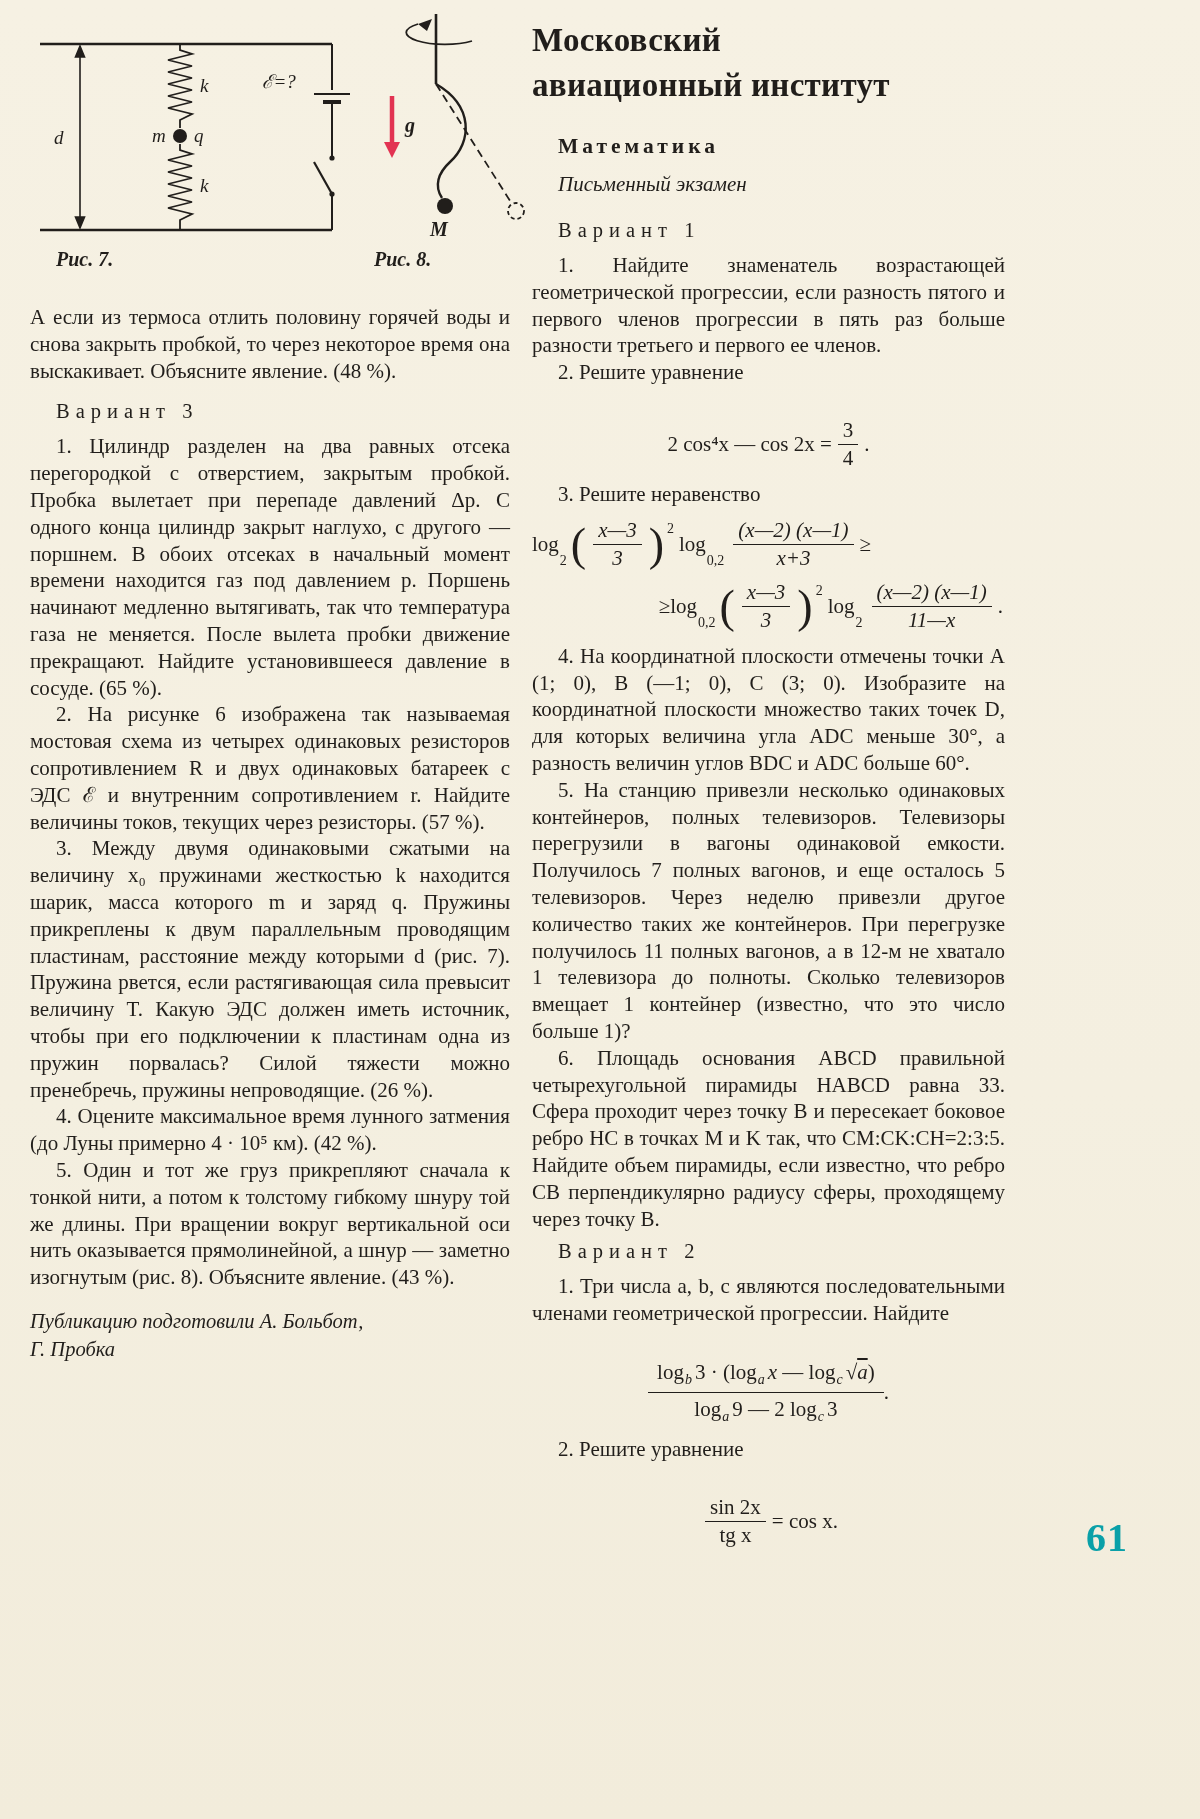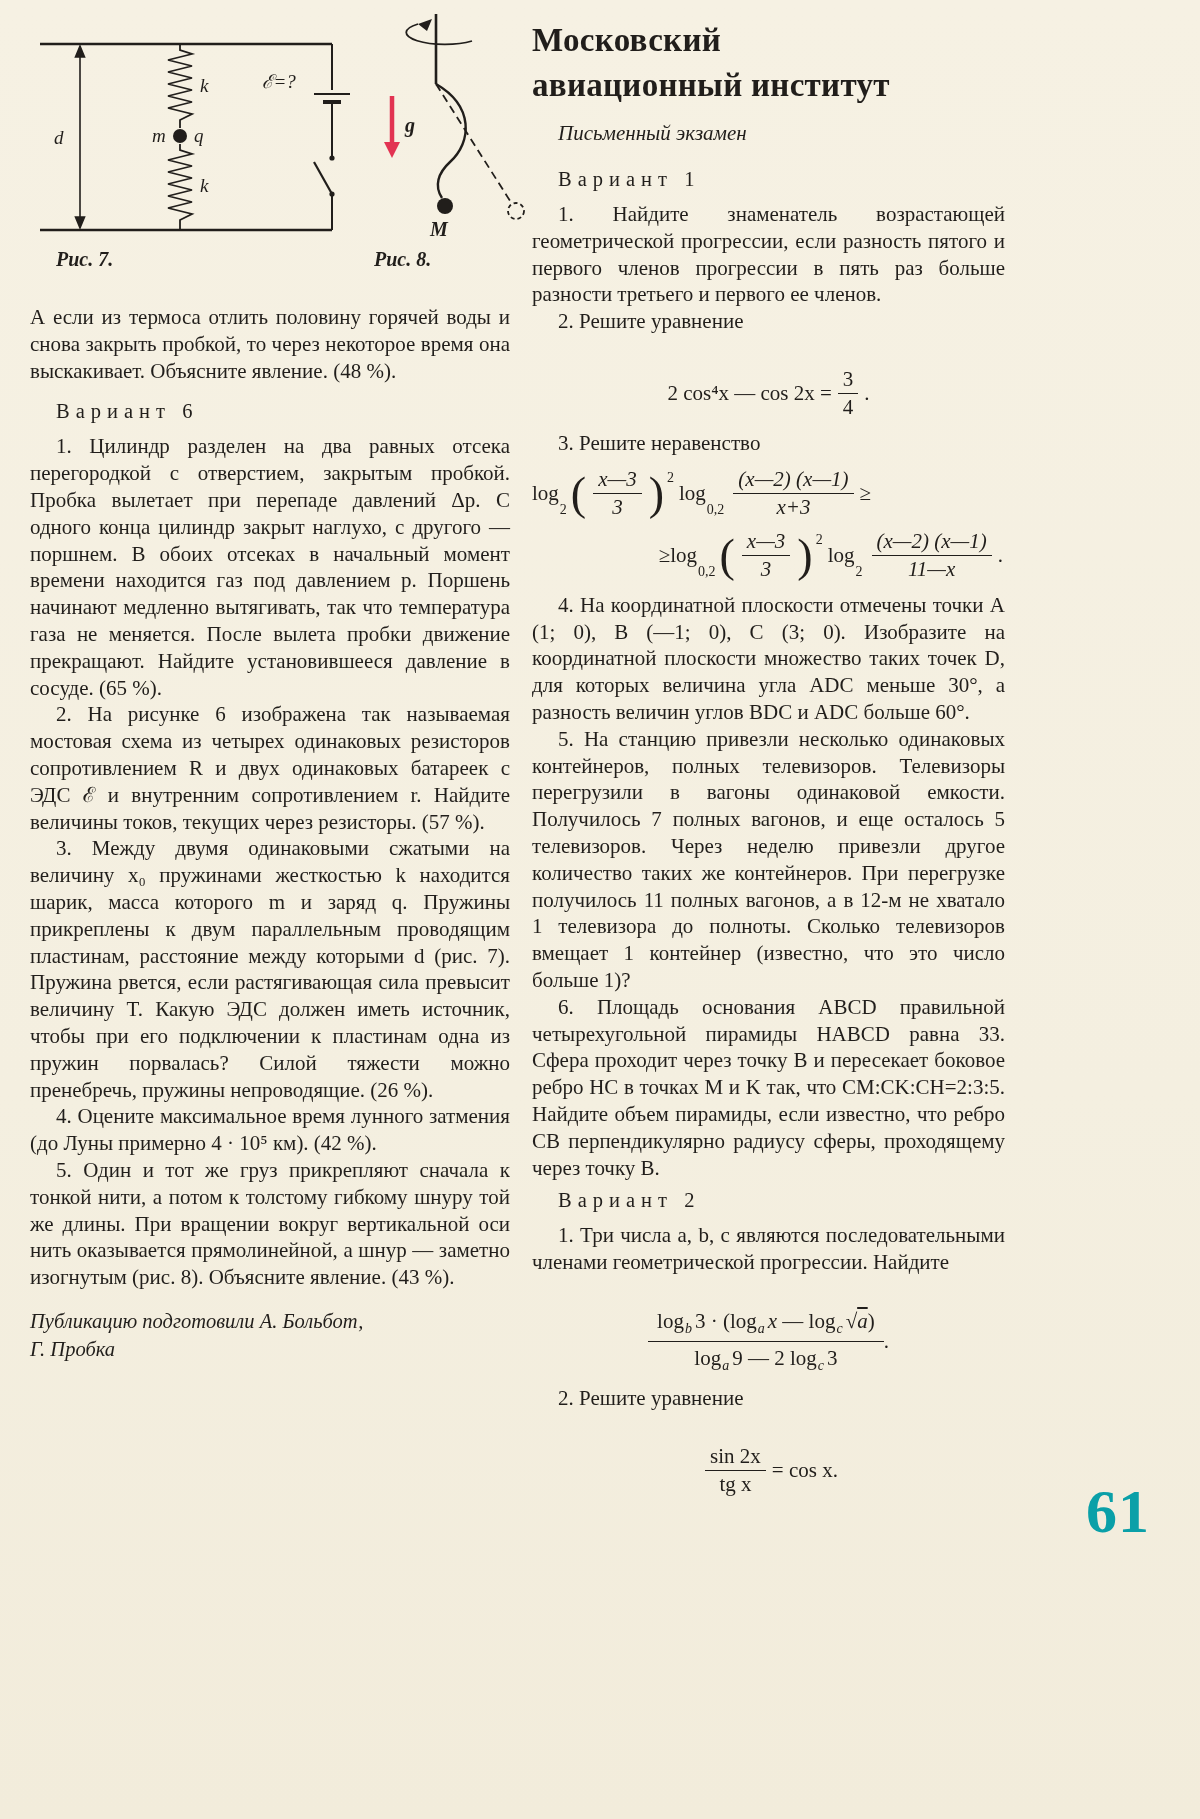--- a/index.html
+++ b/index.html
@@ -41,21 +41,21 @@
   .it { font-style: italic; }
   .bigp { font-size: 46px; font-weight: 300; line-height: 0.9; margin: 0 1px; }
   .ssub { font-size: 14px; align-self: flex-end; margin: 0 3px 1px 1px; }
   .ssup { font-size: 14px; align-self: flex-start; margin: 2px 5px 0 2px; }
   .isub { font-size: 14px; vertical-align: -5px; font-style: italic; margin: 0 3px 0 1px; }
   .ovl { text-decoration: overline; font-style: italic; }
   .bigfrac { text-align: center; }
   .bf-num { display: block; border-bottom: 1.7px solid #211e1b; padding: 0 9px 4px; }
   .bf-den { display: block; padding-top: 4px; }
 
-  .page-num { position: absolute; left: 1086px; top: 1476px; font-size: 62px; font-weight: bold;
+  .page-num { position: absolute; left: 1086px; top: 1514px; font-size: 40px; font-weight: bold;
               color: #0aa0a8; letter-spacing: 1px; }
 
   svg text { font-family: "Liberation Serif", "DejaVu Serif", serif; font-style: italic; font-size: 19px; fill: #211e1b; }
   svg text.bold { font-weight: bold; font-size: 20px; }
 </style>
 </head>
 <body>
 
 <div class="col-left">
 
@@ -107,41 +107,42 @@
       <text class="bold" x="33" y="124">g</text>
       <text class="bold" x="58" y="228">M</text>
     </svg>
 
     <span class="caption cap7">Рис. 7.</span>
     <span class="caption cap8">Рис. 8.</span>
   </div>
 
   <p class="body-text">А если из термоса отлить половину горячей воды и снова закрыть пробкой, то через некоторое время она выскакивает. Объясните явление. (48 %).</p>
 
-  <div class="variant-heading">Вариант 6</div>
+  <div class="variant-heading">Вариант 3</div>
 
   <p class="body-text prob">1. Цилиндр разделен на два равных отсека перегородкой с отверстием, закрытым пробкой. Пробка вылетает при перепаде давлений Δp. С одного конца цилиндр закрыт наглухо, с другого — поршнем. В обоих отсеках в начальный момент времени находится газ под давлением p. Поршень начинают медленно вытягивать, так что температура газа не меняется. После вылета пробки движение прекращают. Найдите установившееся давление в сосуде. (65 %).</p>
   <p class="body-text prob">2. На рисунке 6 изображена так называемая мостовая схема из четырех одинаковых резисторов сопротивлением R и двух одинаковых батареек с ЭДС ℰ и внутренним сопротивлением r. Найдите величины токов, текущих через резисторы. (57 %).</p>
   <p class="body-text prob">3. Между двумя одинаковыми сжатыми на величину x₀ пружинами жесткостью k находится шарик, масса которого m и заряд q. Пружины прикреплены к двум параллельным проводящим пластинам, расстояние между которыми d (рис. 7). Пружина рвется, если растягивающая сила превысит величину T. Какую ЭДС должен иметь источник, чтобы при его подключении к пластинам одна из пружин порвалась? Силой тяжести можно пренебречь, пружины непроводящие. (26 %).</p>
   <p class="body-text prob">4. Оцените максимальное время лунного затмения (до Луны примерно 4 · 10⁵ км). (42 %).</p>
   <p class="body-text prob">5. Один и тот же груз прикрепляют сначала к тонкой нити, а потом к толстому гибкому шнуру той же длины. При вращении вокруг вертикальной оси нить оказывается прямолинейной, а шнур — заметно изогнутым (рис. 8). Объясните явление. (43 %).</p>
 
   <div class="credits">
     <div>Публикацию подготовили А. Больбот,</div>
     <div>Г. Пробка</div>
   </div>
 </div>
 
 <div class="col-right">
 
   <h1 class="mai-title">
     <div>Московский</div>
     <div>авиационный институт</div>
   </h1>
 
+  <div class="subject">Математика</div>
   <div class="exam">Письменный экзамен</div>
 
   <div class="variant-heading rv1">Вариант 1</div>
 
   <p class="body-text prob">1. Найдите знаменатель возрастающей геометрической прогрессии, если разность пятого и первого членов прогрессии в пять раз больше разности третьего и первого ее членов.</p>
   <p class="body-text prob">2. Решите уравнение</p>
 
   <div class="fline fcenter">
     <span>2 cos⁴x — cos 2x =</span>
     <span class="frac">

